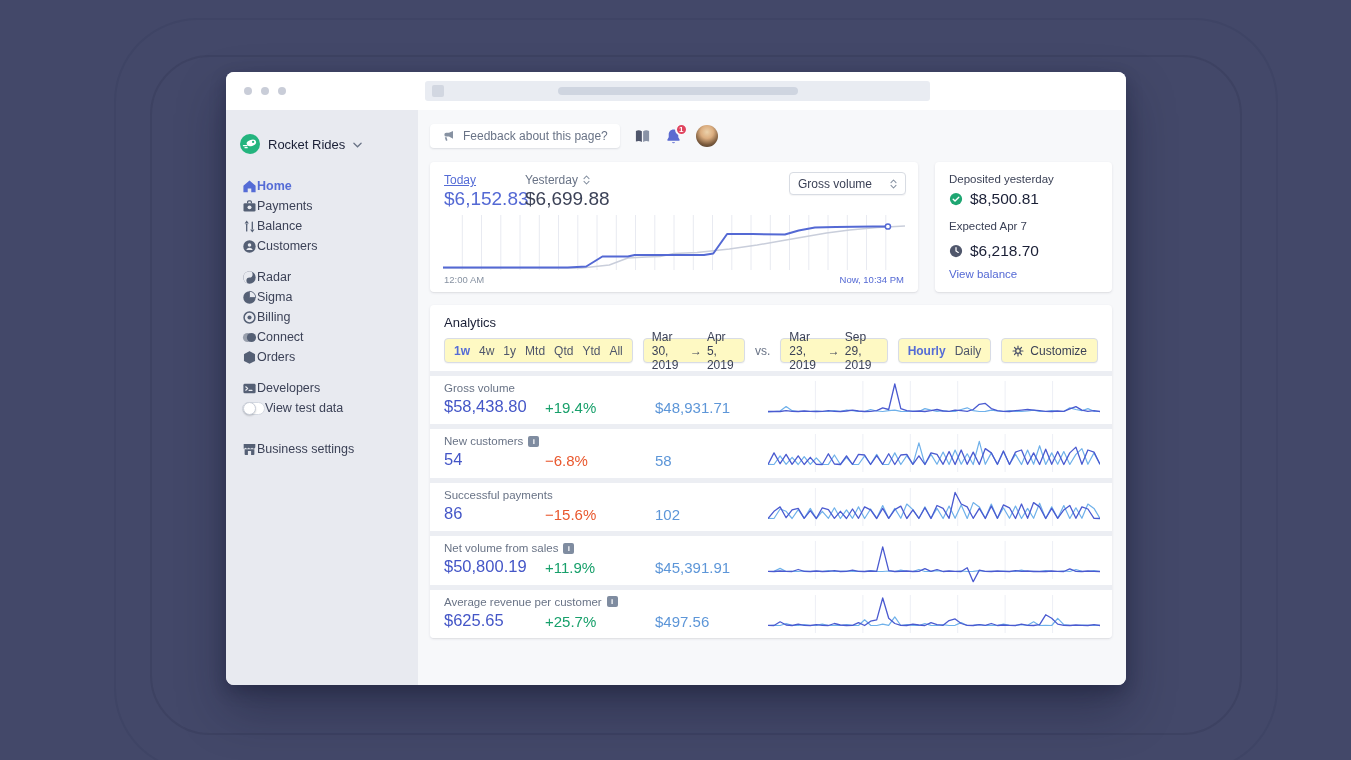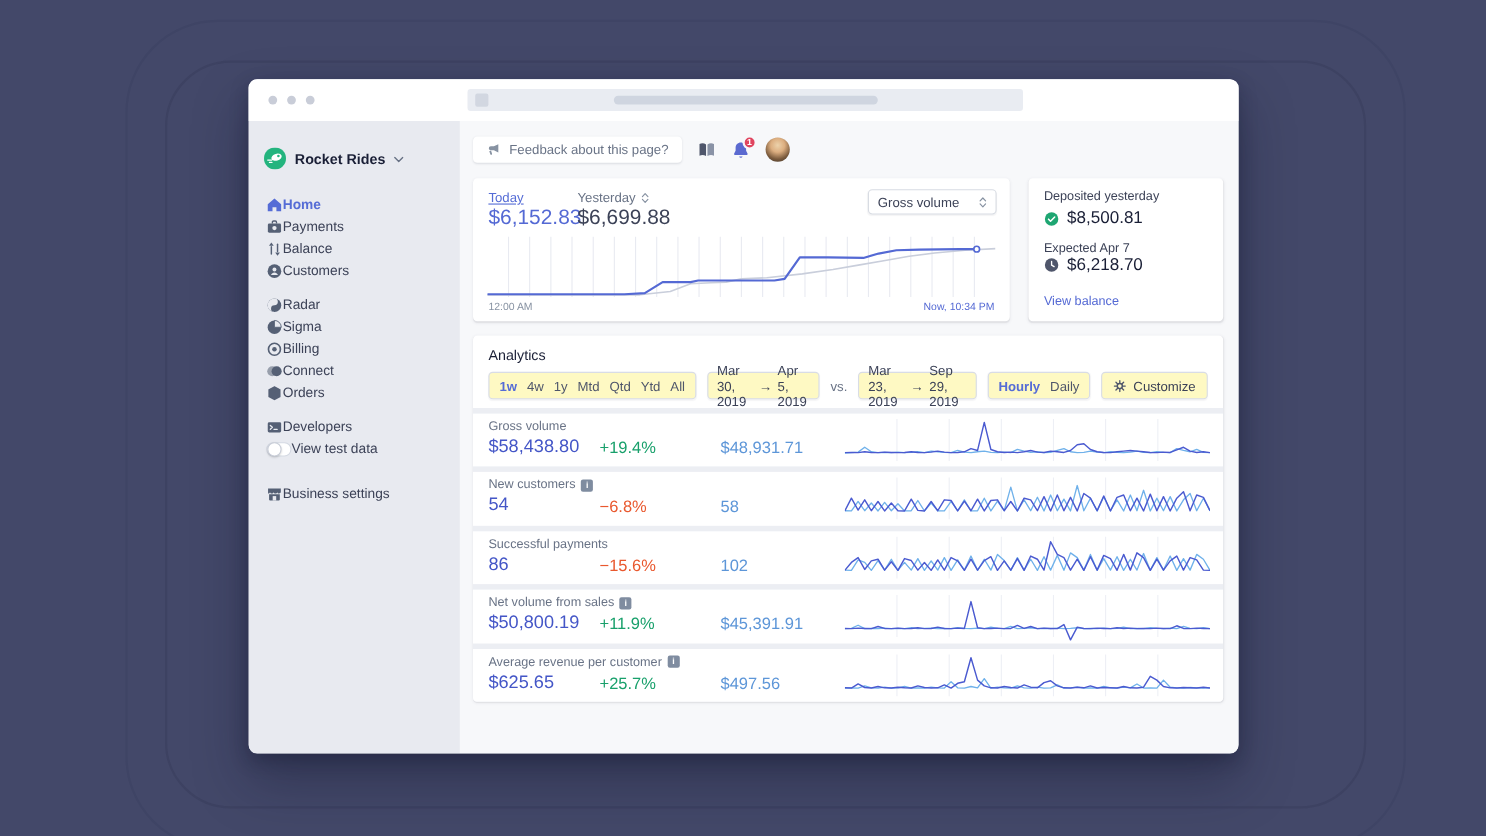--- a/index.html
+++ b/index.html
@@ -19,21 +19,21 @@
   .urlbar { position:absolute; left:199px; top:9px; width:505px; height:20px; background:#e9ecf2; border-radius:3px; }
   .url-favicon { position:absolute; left:7px; top:4px; width:12px; height:12px; background:#d2d7e1; border-radius:2px; }
   .url-text { position:absolute; left:133px; top:6px; width:240px; height:8px; background:#cfd5e0; border-radius:4px; }
 
   .app { position:absolute; top:38px; left:0; right:0; bottom:0; display:flex; border-radius:0 0 8px 8px; overflow:hidden; }
 
   
   .sidebar { width:192px; background:#e8eaf0; flex:none; }
   .account { display:flex; align-items:center; gap:8px; margin:24px 0 0 14px; cursor:pointer; }
   .logo { width:20px; height:20px; flex:none; display:inline-flex; }
-  .account-name { font-size:13px; font-weight:700; color:#1a1f36; }
+  .account-name { font-size:13px; font-weight:400; color:#1a1f36; }
   .acct-chevron { color:#697386; margin-top:2px; }
   nav { margin-top:22px; }
   .nav-group { margin-bottom:11px; }
   .nav-item { display:flex; align-items:center; height:20px; padding-left:16px; cursor:pointer;
               font-size:12.5px; color:#3c4257; }
   .nav-item .nav-icon { width:15px; height:15px; display:inline-flex; color:#556075; flex:none; }
   .nav-item.active, .nav-item.active .nav-icon { color:#556cd6; }
   .nav-item.active .nav-label { font-weight:700; }
   .toggle { width:23px; height:13px; border-radius:7px; background:#fff; border:1px solid #d4d9e2; position:relative; display:inline-block; }
   .toggle .knob { position:absolute; left:0; top:-1px; width:13px; height:13px; border-radius:50%; background:#fff;
@@ -350,21 +350,21 @@
         <section class="card deposits-card">
           <span class="dep-label" style="top:11px;">Deposited yesterday</span>
           <div class="dep-row" style="top:28px;">
             <svg viewBox="0 0 16 16" width="14" height="14">
                 <circle cx="8" cy="8" r="7" fill="#1ea672"></circle>
                 <path d="M4.8 8.3l2.1 2.1 4.3-4.3" fill="none" stroke="#fff" stroke-width="1.6" stroke-linecap="round" stroke-linejoin="round"></path>
               </svg>
             <span>$8,500.81</span>
           </div>
           <span class="dep-label" style="top:58px;">Expected Apr 7</span>
-          <div class="dep-row" style="top:70px;">
+          <div class="dep-row" style="top:80px;">
             <svg viewBox="0 0 16 16" width="14" height="14">
                 <circle cx="8" cy="8" r="7" fill="#4f566b"></circle>
                 <path d="M8 4.2V8l2.6 1.6" fill="none" stroke="#fff" stroke-width="1.4" stroke-linecap="round"></path>
               </svg>
             <span>$6,218.70</span>
           </div>
           <span class="dep-link">View balance</span>
         </section>
 
         <section class="card analytics-card">

